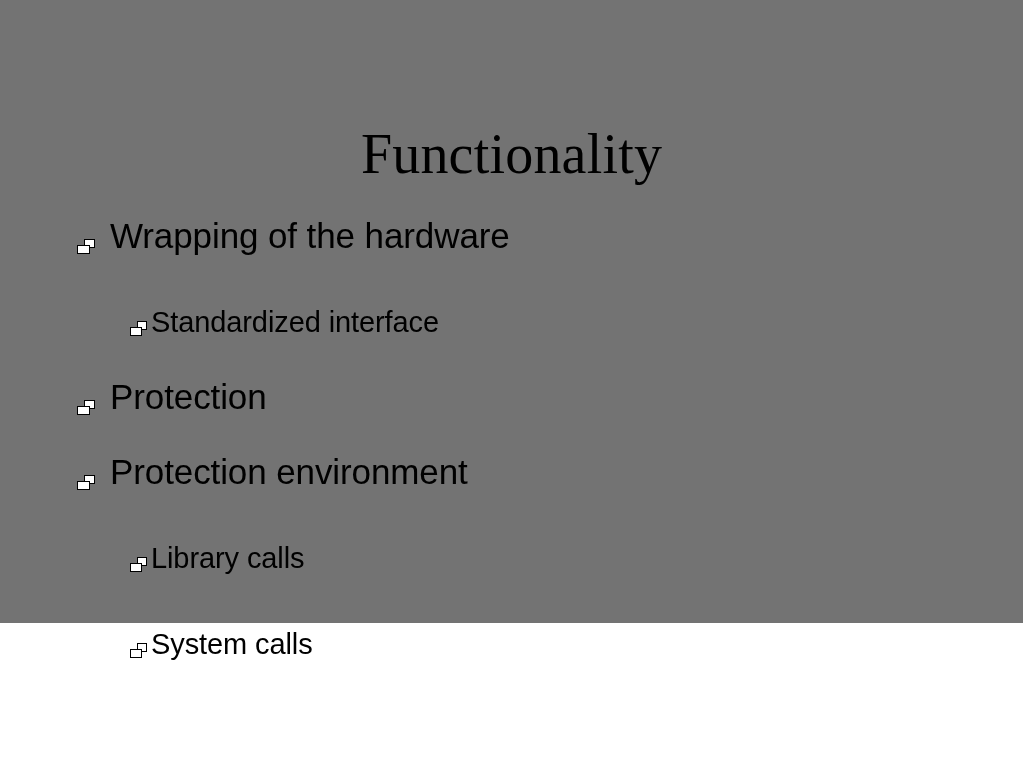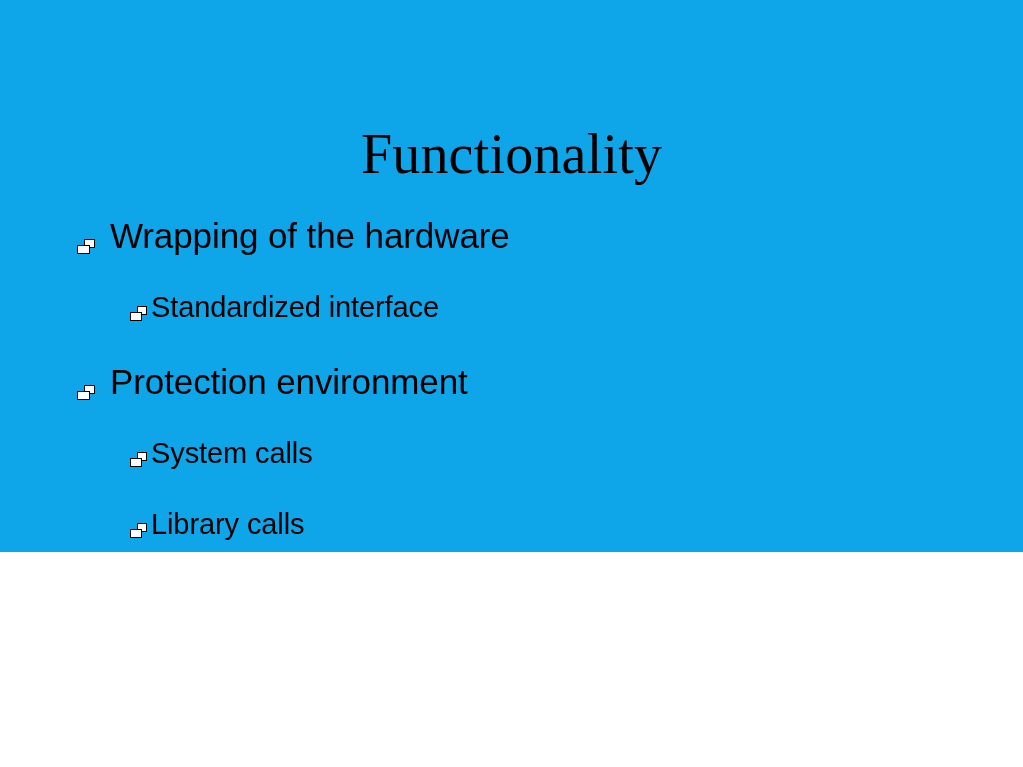--- a/index.html
+++ b/index.html
@@ -13,22 +13,22 @@
     background: #ffffff;
     font-family: "Liberation Sans", sans-serif;
     color: #000000;
     overflow: hidden;
     position: relative;
   }
 
   .slide {
     position: relative;
     width: 1023px;
-    height: 552px;
-    background: #0ea5e9;
+    height: 623px;
+    background: #737373;
   }
 
   
   .slide-title {
     position: absolute;
     left: 0;
     top: 86px;
     width: 1023px;
     text-align: center;
     font-family: "Liberation Serif", "DejaVu Serif", serif;
@@ -83,20 +83,21 @@
     left: 110px;
     top: 0;
     font-size: 35px;
     line-height: 46px;
     letter-spacing: -0.1px;
   }
 
   
   .lvl2 {
     height: 71px;
+    margin-top: 15px;
   }
   .lvl2 .marker {
     position: absolute;
     left: 130px;
     top: 18px;
     width: 17px;
     height: 15px;
   }
   .lvl2 .btext {
     position: absolute;
@@ -156,45 +157,54 @@
       <span class="marker">
         <span class="glyph">
             <span class="r-back"></span>
             <span class="r-front"></span>
           </span>
       </span>
       <span class="btext">Standardized interface</span>
     </div>
 
 
-
     <div class="bullet-row lvl1">
       <span class="marker">
         <span class="glyph">
             <span class="r-back"></span>
             <span class="r-front"></span>
           </span>
       </span>
+      <span class="btext">Protection</span>
+    </div>
+
+    <div class="bullet-row lvl1">
+      <span class="marker">
+        <span class="glyph">
+            <span class="r-back"></span>
+            <span class="r-front"></span>
+          </span>
+      </span>
       <span class="btext">Protection environment</span>
     </div>
 
     <div class="bullet-row lvl2">
       <span class="marker">
         <span class="glyph">
             <span class="r-back"></span>
             <span class="r-front"></span>
           </span>
       </span>
+      <span class="btext">Library calls</span>
+    </div>
+
+    <div class="bullet-row lvl2">
+      <span class="marker">
+        <span class="glyph">
+            <span class="r-back"></span>
+            <span class="r-front"></span>
+          </span>
+      </span>
       <span class="btext">System calls</span>
-    </div>
-
-    <div class="bullet-row lvl2">
-      <span class="marker">
-        <span class="glyph">
-            <span class="r-back"></span>
-            <span class="r-front"></span>
-          </span>
-      </span>
-      <span class="btext">Library calls</span>
     </div>
 
   </div>
 </div>
 
 </body></html>

